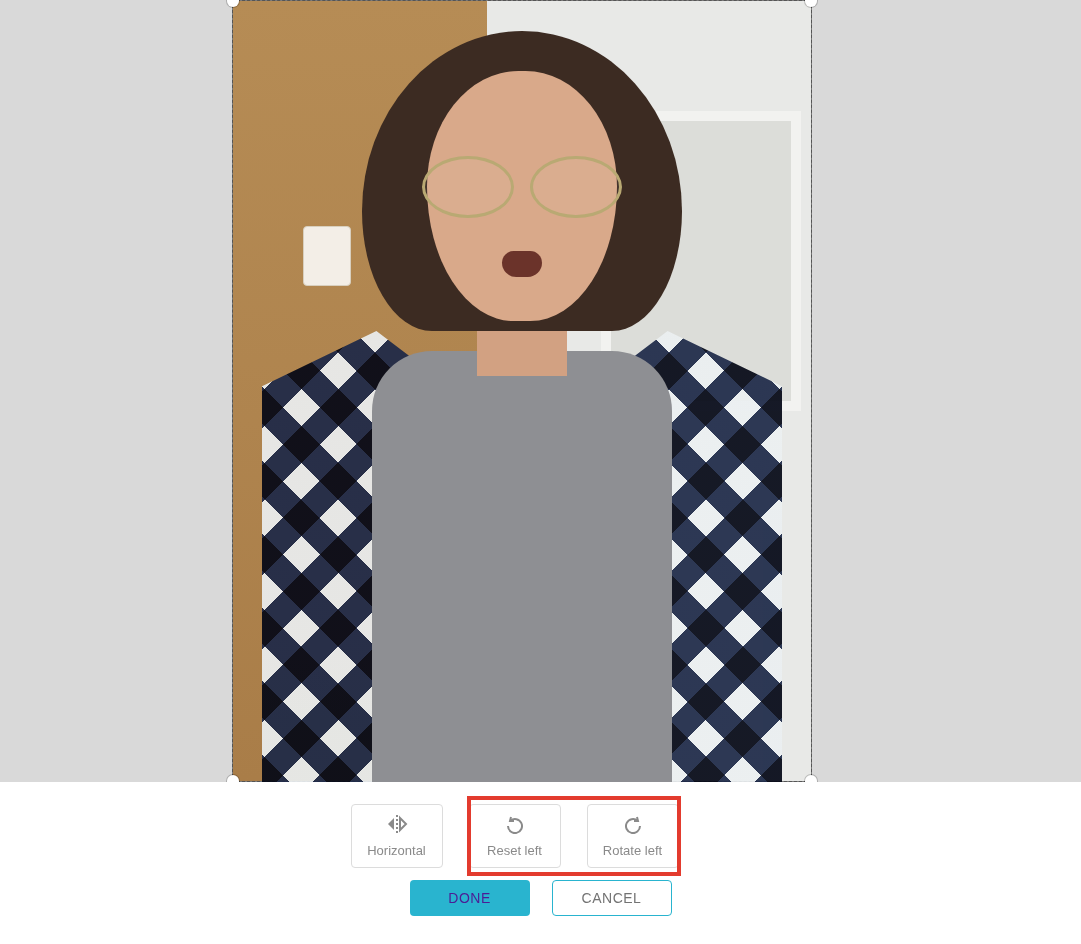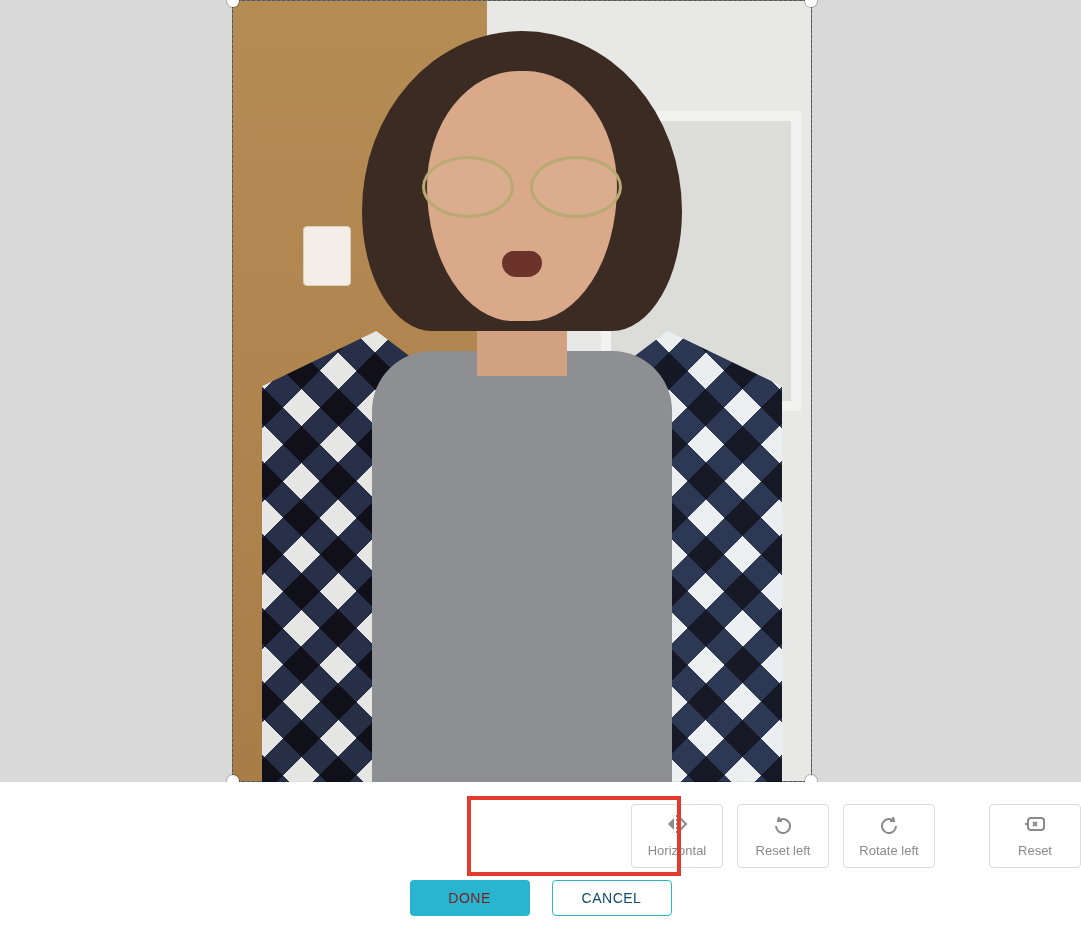--- a/index.html
+++ b/index.html
@@ -102,21 +102,21 @@
     position: absolute; width: 12px; height: 12px; border-radius: 50%;
     background: #ffffff; box-shadow: 0 0 0 1px rgba(0,0,0,.2);
   }
   .handle.tl { top:-6px; left:-6px; }
   .handle.tr { top:-6px; right:-6px; }
   .handle.bl { bottom:-6px; left:-6px; }
   .handle.br { bottom:-6px; right:-6px; }
 
   
   .tool-row {
-    display:flex; justify-content:flex-end; gap:14px;
+    display:flex; justify-content:center; gap:26px;
     padding: 22px 0 12px 0;
     position: relative;
   }
   .tool-btn {
     width: 92px; height: 64px;
     border: 1px solid #dcdcdc; border-radius: 4px;
     background:#fff; color:#8a8a8a;
     display:flex; flex-direction:column; align-items:center; justify-content:center;
     gap:6px; font-size:13px; cursor:pointer;
   }
@@ -126,22 +126,22 @@
     border:4px solid #e33b2e; pointer-events:none;
   }
 
   
   .action-row { display:flex; justify-content:center; gap:22px; padding-bottom:18px; }
   .primary-btn, .secondary-btn {
     min-width:120px; height:36px; padding:0 26px;
     border-radius:4px; font-size:14px; letter-spacing:.5px;
     cursor:pointer; display:flex; align-items:center; justify-content:center;
   }
-  .primary-btn { background:#29b4cf; color:#7f1d1d; border:none; }
-  .secondary-btn { background:#fff; color:#0c4a6e; border:1.5px solid #29b4cf; }
+  .primary-btn { background:#29b4cf; color:#4c1d95; border:none; }
+  .secondary-btn { background:#fff; color:#737373; border:1.5px solid #29b4cf; }
 </style>
 </head>
 <body>
 
 <div class="canvas-area">
   <div class="crop-box">
     <div class="portrait-bg-left"></div>
     <div class="portrait-bg-right"></div>
     <div class="portrait-shelf"></div>
     <div class="portrait-device"></div>
@@ -189,30 +189,20 @@
       <svg viewBox="0 0 24 20">
           <path d="M19 12a7 7 0 1 1-2.4-5.2"></path>
           <path d="M16 3l1 4-4 0" fill="none"></path>
         </svg>
     </span>
     <span>Rotate left</span>
   </button>
 
   <div style="width:26px"></div>
 
-  <button class="tool-btn" id="btn-reset">
-    <span>
-      <svg viewBox="0 0 24 20">
-          <rect x="5" y="4" width="16" height="12" rx="3"></rect>
-          <path d="M5 10H2"></path>
-          <path d="M10 8l4 4M14 8l-4 4"></path>
-        </svg>
-    </span>
-    <span>Reset</span>
-  </button>
 
   <div class="tool-group-highlight" id="highlight-box" style="left: 466.5px; width: 214px; border-color: rgb(227, 59, 46);"></div>
 </div>
 
 <div class="action-row">
   <button class="primary-btn">
     <span>DONE</span>
   </button>
   <button class="secondary-btn">
     <span>CANCEL</span>

